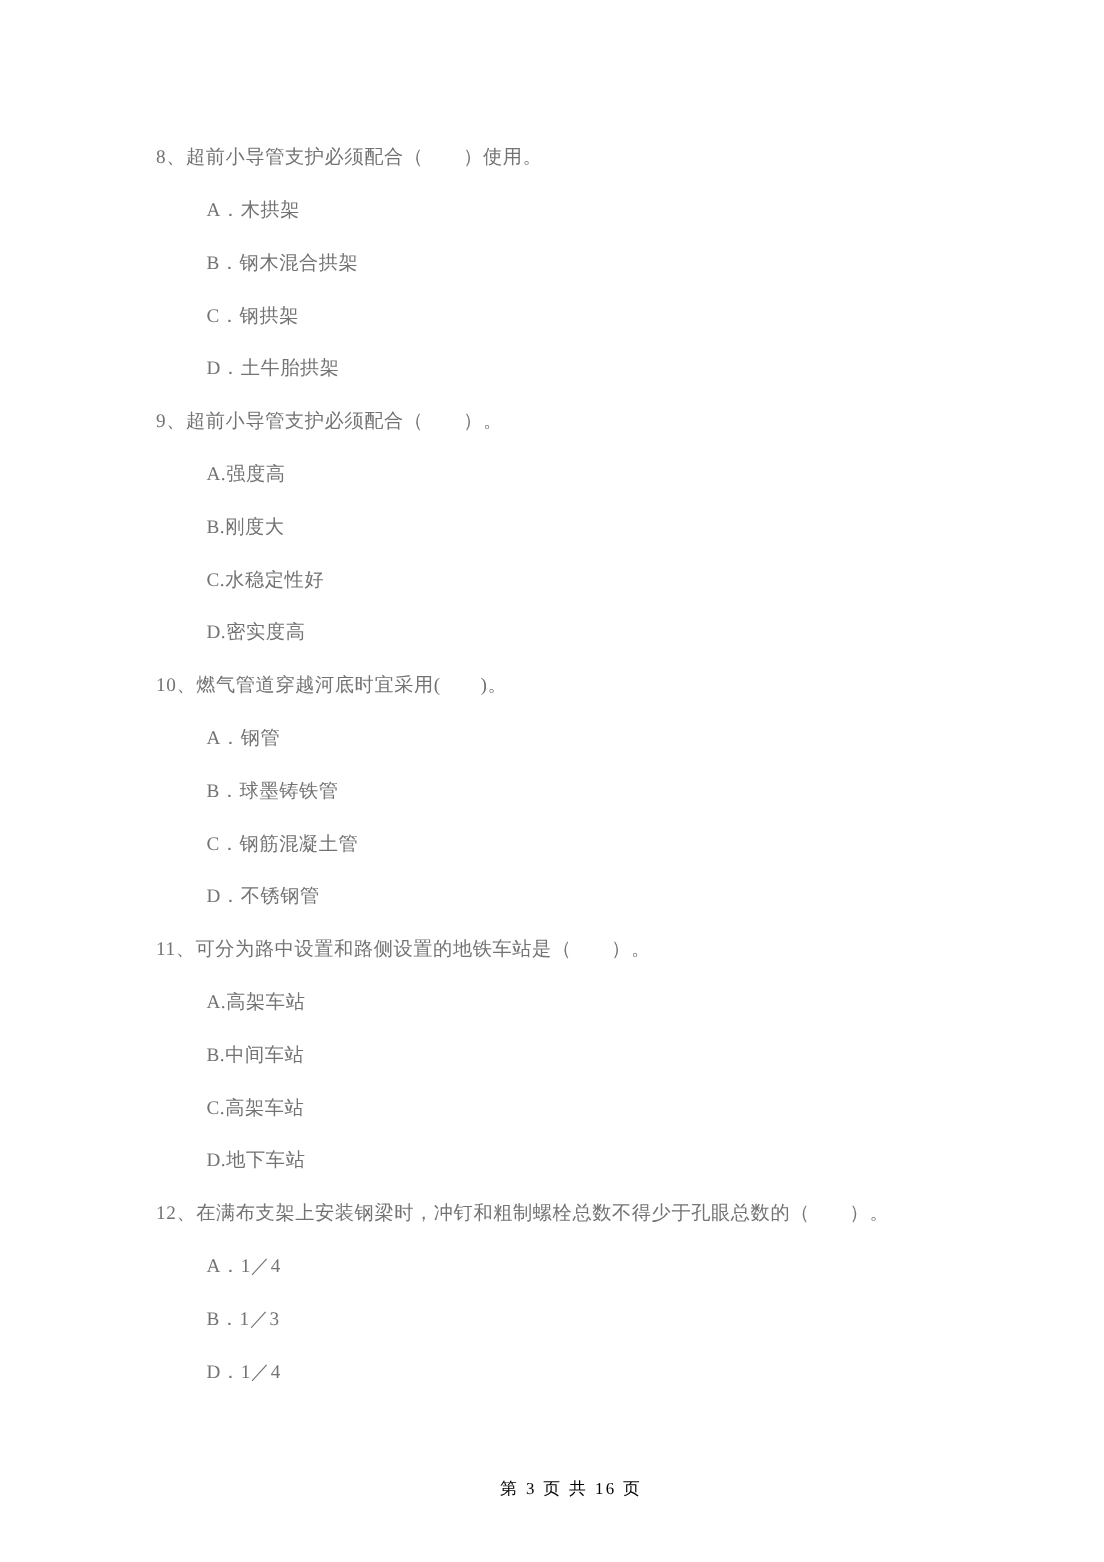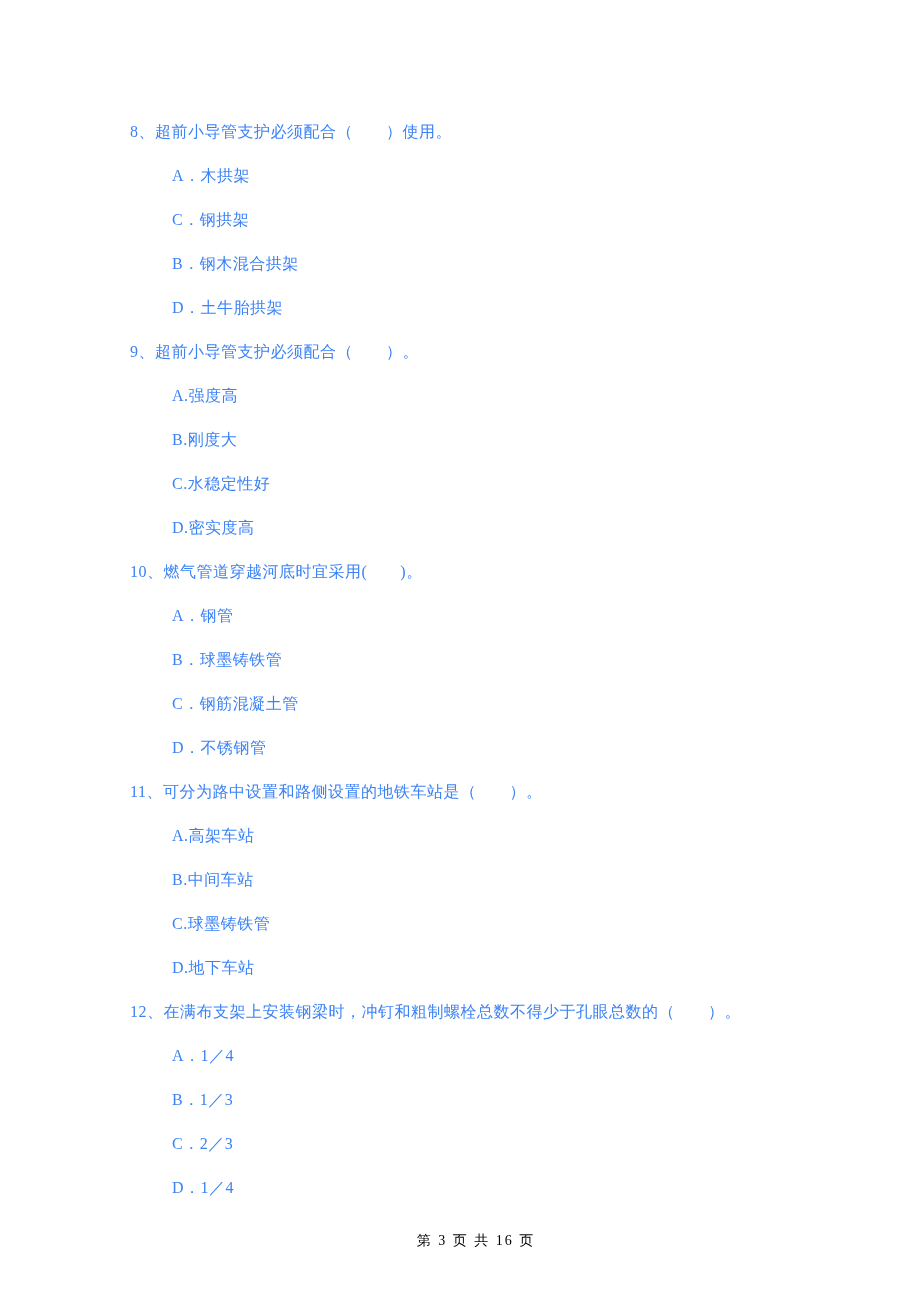--- a/index.html
+++ b/index.html
@@ -7,21 +7,21 @@
     padding: 0;
     background: #fff;
     font-family: "SimSun", "宋体", serif;
     width: 920px;
     height: 1302px;
     position: relative;
     box-sizing: border-box;
   }
   .page {
     padding: 120px 130px 0 130px;
-    color: #3b82f6;
+    color: #737373;
     font-size: 16px;
     line-height: 1.5;
   }
   .question {
     margin-bottom: 6px;
   }
   .q-text {
     margin: 0 0 20px 0;
     letter-spacing: 0.5px;
   }
@@ -44,22 +44,22 @@
 </head>
 <body>
 
 <div class="page">
 
   <div class="question">
     <p class="q-text">
       <span>8、</span><span>超前小导管支护必须配合（　　）使用。</span>
     </p>
     <p class="option">A．木拱架</p>
+    <p class="option">B．钢木混合拱架</p>
     <p class="option">C．钢拱架</p>
-    <p class="option">B．钢木混合拱架</p>
     <p class="option">D．土牛胎拱架</p>
   </div>
 
   <div class="question">
     <p class="q-text">
       <span>9、</span><span>超前小导管支护必须配合（　　）。</span>
     </p>
     <p class="option">A.强度高</p>
     <p class="option">B.刚度大</p>
     <p class="option">C.水稳定性好</p>
@@ -75,29 +75,28 @@
     <p class="option">C．钢筋混凝土管</p>
     <p class="option">D．不锈钢管</p>
   </div>
 
   <div class="question">
     <p class="q-text">
       <span>11、</span><span>可分为路中设置和路侧设置的地铁车站是（　　）。</span>
     </p>
     <p class="option">A.高架车站</p>
     <p class="option">B.中间车站</p>
-    <p class="option">C.球墨铸铁管</p>
+    <p class="option">C.高架车站</p>
     <p class="option">D.地下车站</p>
   </div>
 
   <div class="question">
     <p class="q-text">
       <span>12、</span><span>在满布支架上安装钢梁时，冲钉和粗制螺栓总数不得少于孔眼总数的（　　）。</span>
     </p>
     <p class="option">A．1／4</p>
     <p class="option">B．1／3</p>
-    <p class="option">C．2／3</p>
     <p class="option">D．1／4</p>
   </div>
 
 </div>
 
 <div class="footer">第 3 页 共 16 页</div>
 
 </body></html>

